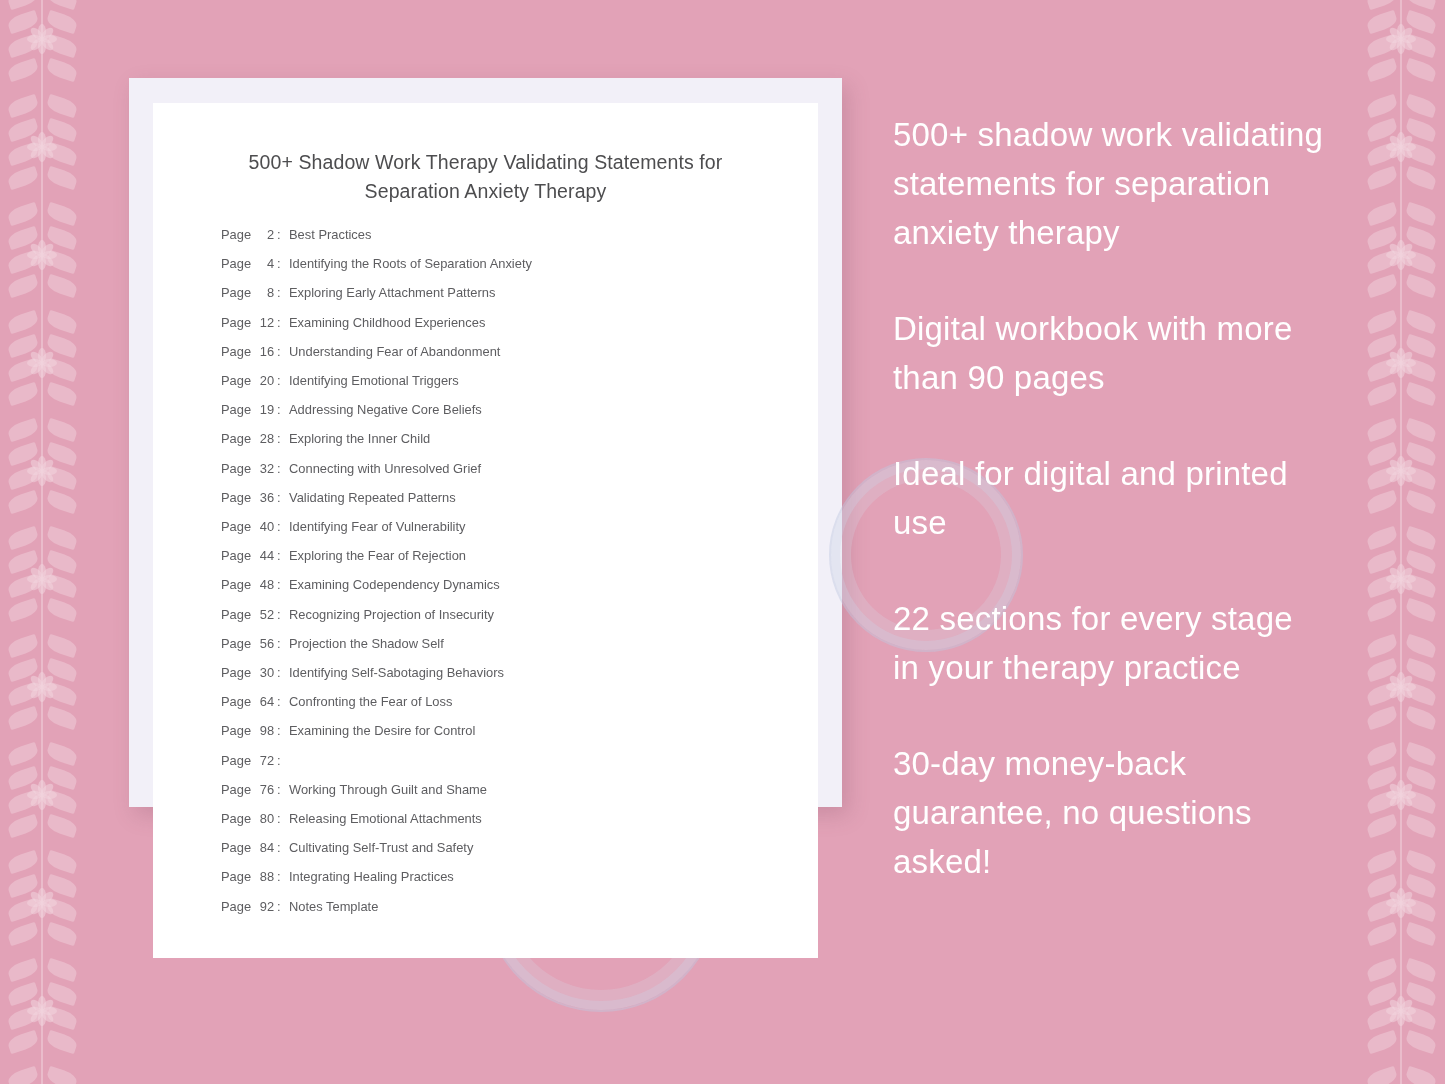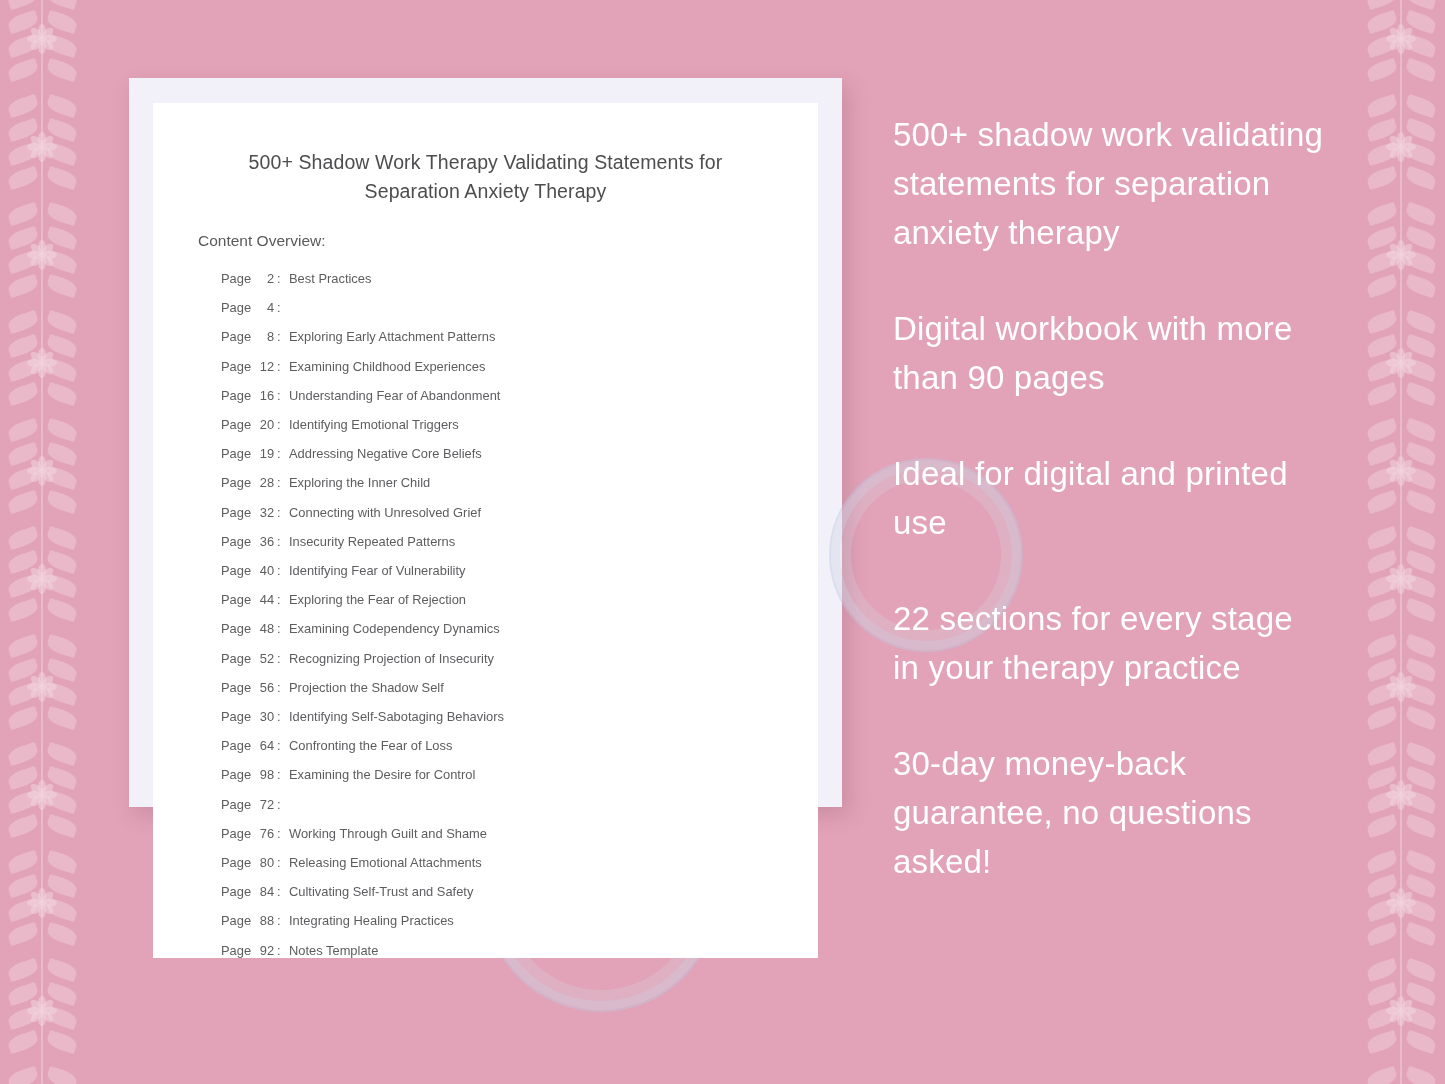--- a/index.html
+++ b/index.html
@@ -619,30 +619,30 @@
       </div>
   </div>
 
   <div class="doc-shadow">
     <div class="doc-mandala m1"></div>
     <div class="doc-mandala m2"></div>
     <div class="doc-mandala m3"></div>
 
     <div class="doc-inner">
       <h1 class="doc-title">500+ Shadow Work Therapy Validating Statements for Separation Anxiety Therapy</h1>
-      <h2 class="doc-subtitle">Content Overview:</h2>
       <ul class="toc" id="toc-list">
           <li>
             <span class="pg"><span>Page</span><span class="pgnum">2</span></span>
             <span class="colon">:</span>
             <span class="ttl">Best Practices</span>
           </li>
           <li>
             <span class="pg"><span>Page</span><span class="pgnum">4</span></span>
             <span class="colon">:</span>
+            <span class="ttl">Identifying the Roots of Separation Anxiety</span>
           </li>
           <li>
             <span class="pg"><span>Page</span><span class="pgnum">8</span></span>
             <span class="colon">:</span>
             <span class="ttl">Exploring Early Attachment Patterns</span>
           </li>
           <li>
             <span class="pg"><span>Page</span><span class="pgnum">12</span></span>
             <span class="colon">:</span>
             <span class="ttl">Examining Childhood Experiences</span>
@@ -668,21 +668,21 @@
             <span class="ttl">Exploring the Inner Child</span>
           </li>
           <li>
             <span class="pg"><span>Page</span><span class="pgnum">32</span></span>
             <span class="colon">:</span>
             <span class="ttl">Connecting with Unresolved Grief</span>
           </li>
           <li>
             <span class="pg"><span>Page</span><span class="pgnum">36</span></span>
             <span class="colon">:</span>
-            <span class="ttl">Insecurity Repeated Patterns</span>
+            <span class="ttl">Validating Repeated Patterns</span>
           </li>
           <li>
             <span class="pg"><span>Page</span><span class="pgnum">40</span></span>
             <span class="colon">:</span>
             <span class="ttl">Identifying Fear of Vulnerability</span>
           </li>
           <li>
             <span class="pg"><span>Page</span><span class="pgnum">44</span></span>
             <span class="colon">:</span>
             <span class="ttl">Exploring the Fear of Rejection</span>

